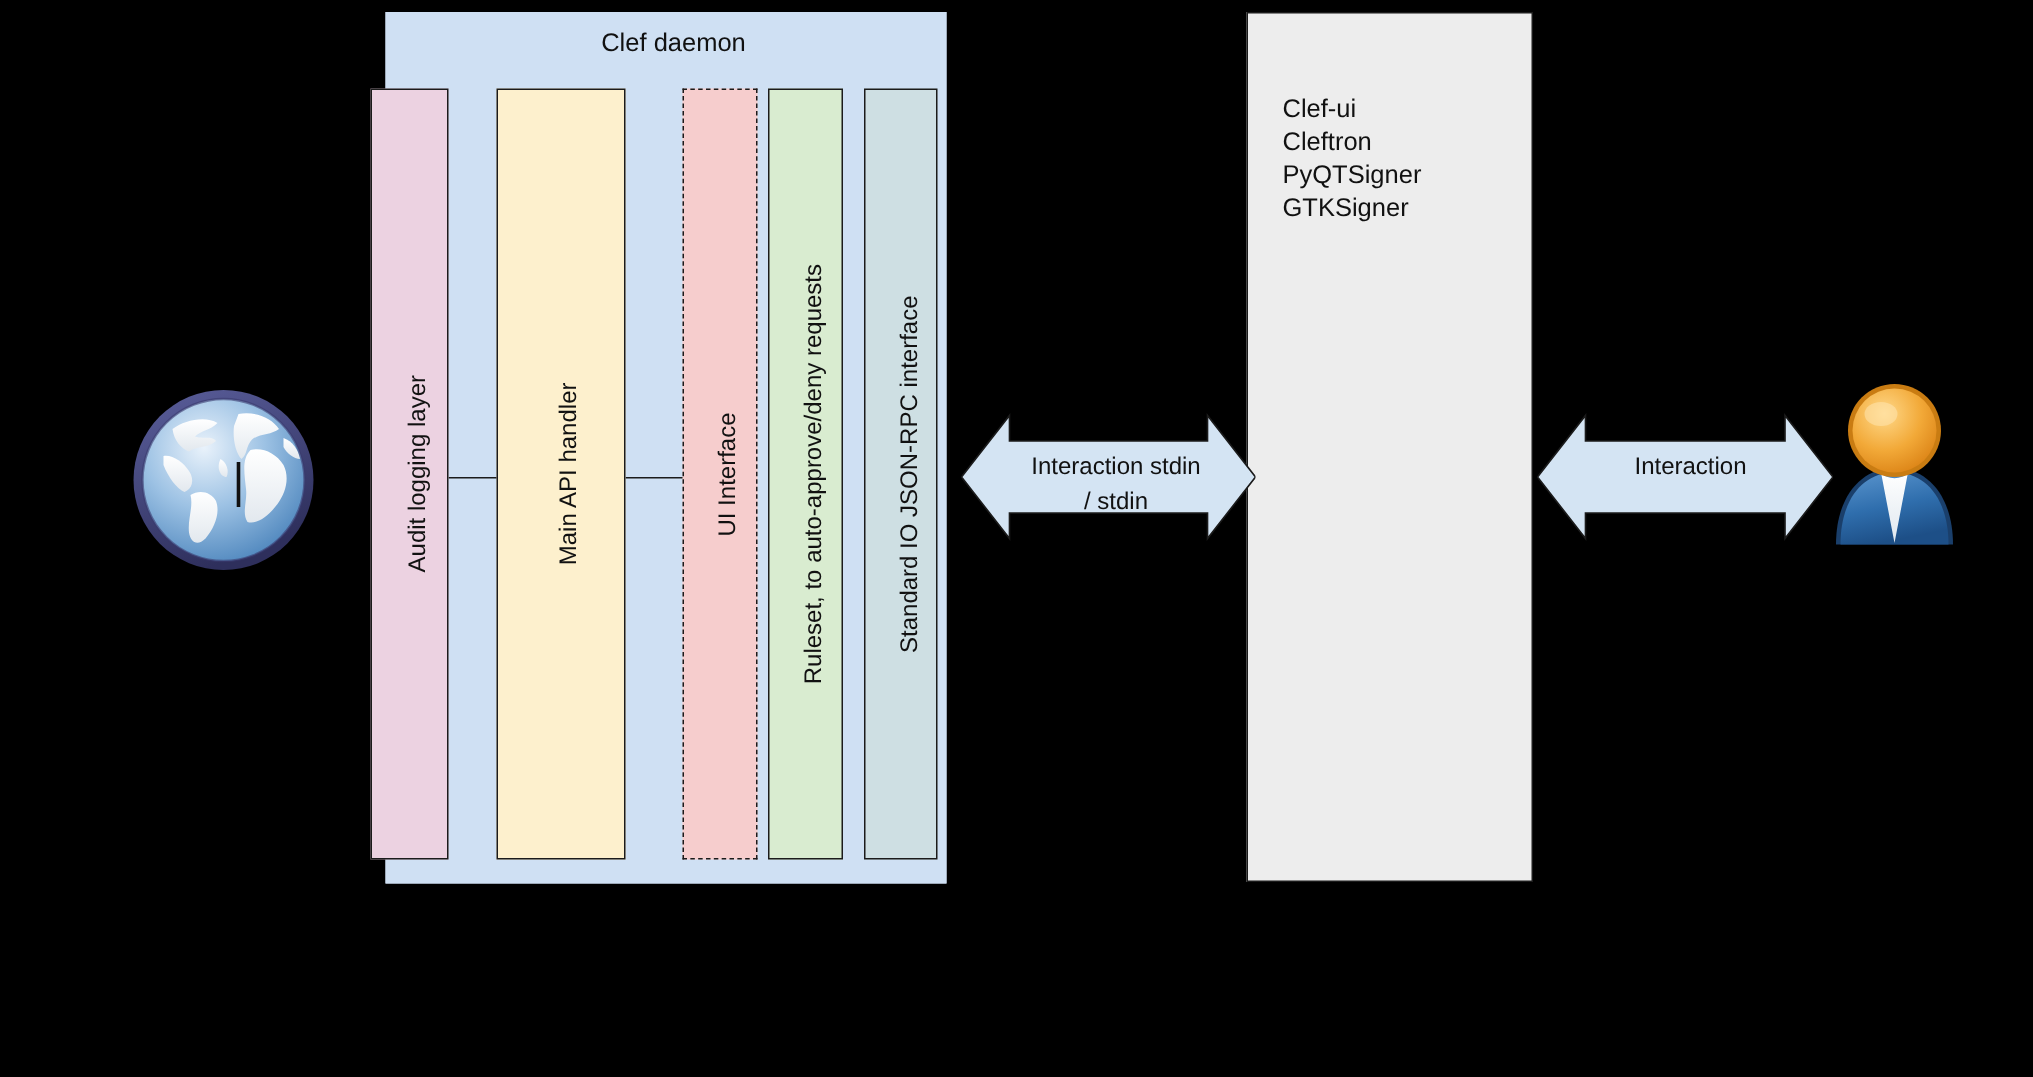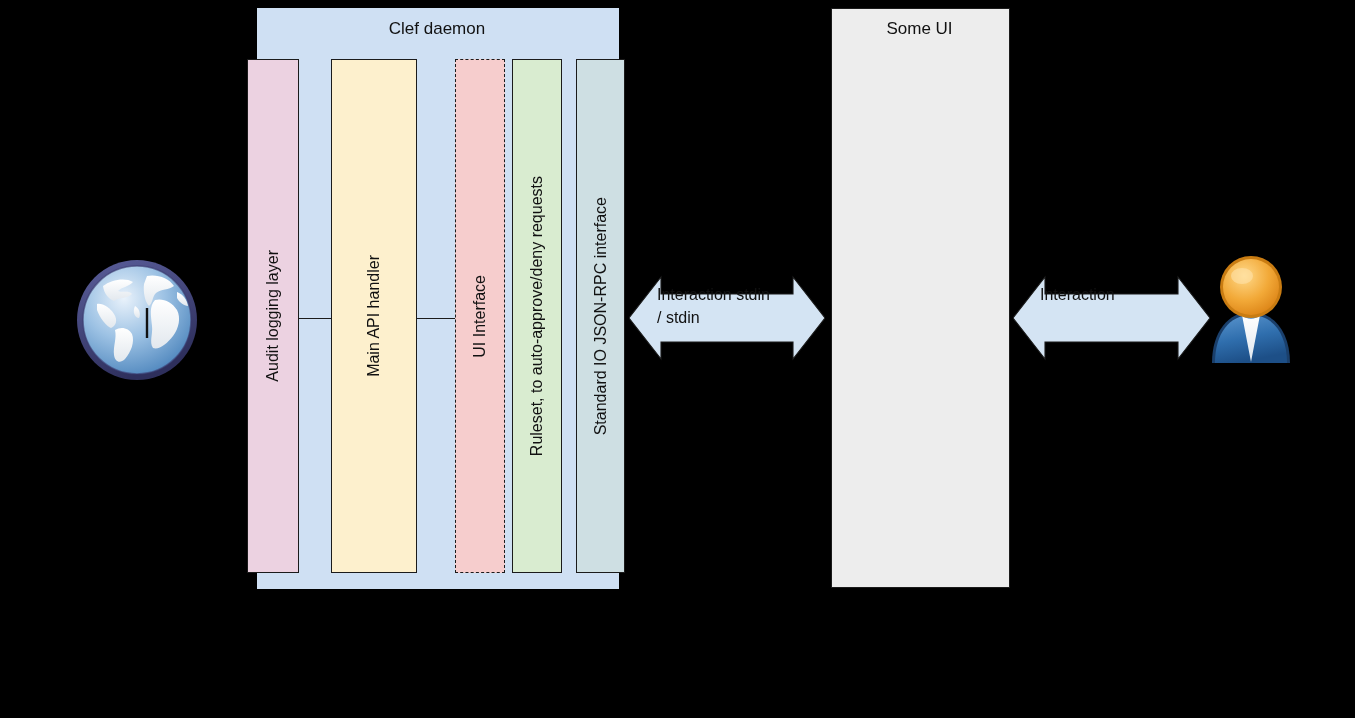--- a/index.html
+++ b/index.html
@@ -1,19 +1,19 @@
 <!DOCTYPE html>
 <html><head>
 <meta charset="utf-8">
 <style>
   html,body{margin:0;padding:0;background:#000;}
   body{width:1355px;height:718px;overflow:hidden;font-family:"Liberation Sans",sans-serif;}
   #stage{position:relative;width:1355px;height:718px;background:#000;}
 
-  .abs{position:absolute;}
+  .abs{position:absolute;padding-left:12px;}
 
   
   #clef-container{
     left:257px;top:8px;width:360px;height:579px;
     background:#cfe0f3;border:1px solid #cfe0f3;
   }
   #clef-title{
     left:257px;top:18px;width:360px;
     text-align:center;font-size:17px;color:#111;line-height:22px;
   }
@@ -60,21 +60,21 @@
   #someui-list div{white-space:nowrap;}
 
   
   .dbl-arrow{
     top:275px;height:86px;
   }
   .dbl-arrow svg{display:block;width:100%;height:100%;}
   #arrow-1{left:629px;width:196px;}
   #arrow-2{left:1013px;width:197px;}
   .arrow-label{
-    top:283px;font-size:16px;color:#111;line-height:23px;
+    top:300px;font-size:16px;color:#111;line-height:23px;text-align:center;
   }
   #arrow-1-label{left:657px;width:150px;}
   #arrow-2-label{left:1040px;width:150px;}
 
   
   #globe-icon{left:73px;top:256px;width:128px;height:128px;}
   #user-icon{left:1204px;top:254px;width:94px;height:110px;}
   #globe-icon svg,#user-icon svg{display:block;}
 </style>
 </head>
@@ -98,21 +98,26 @@
     <span class="vtext">UI Interface</span>
   </div>
   <div class="abs vcol" id="col-ruleset">
     <span class="vtext">Ruleset, to auto-approve/deny requests</span>
   </div>
   <div class="abs vcol" id="col-stdio">
     <span class="vtext">Standard IO JSON-RPC interface</span>
   </div>
 
   <div class="abs" id="someui-box"></div>
-  <div class="abs" id="someui-title">Some UI</div>
+  <div class="abs" id="someui-list">
+    <div>Clef-ui</div>
+    <div>Cleftron</div>
+    <div>PyQTSigner</div>
+    <div>GTKSigner</div>
+  </div>
 
   <div class="abs dbl-arrow" id="arrow-1">
     <svg viewBox="0 0 196 86" preserveAspectRatio="none">
       <polygon points="0,43 32,2 32,19 164,19 164,2 196,43 164,84 164,67 32,67 32,84" fill="#d4e4f3" stroke="#1b1b1b" stroke-width="1.1"></polygon>
     </svg>
   </div>
   <div class="abs arrow-label" id="arrow-1-label">
     <div>Interaction stdin</div>
     <div>/ stdin</div>
   </div>

